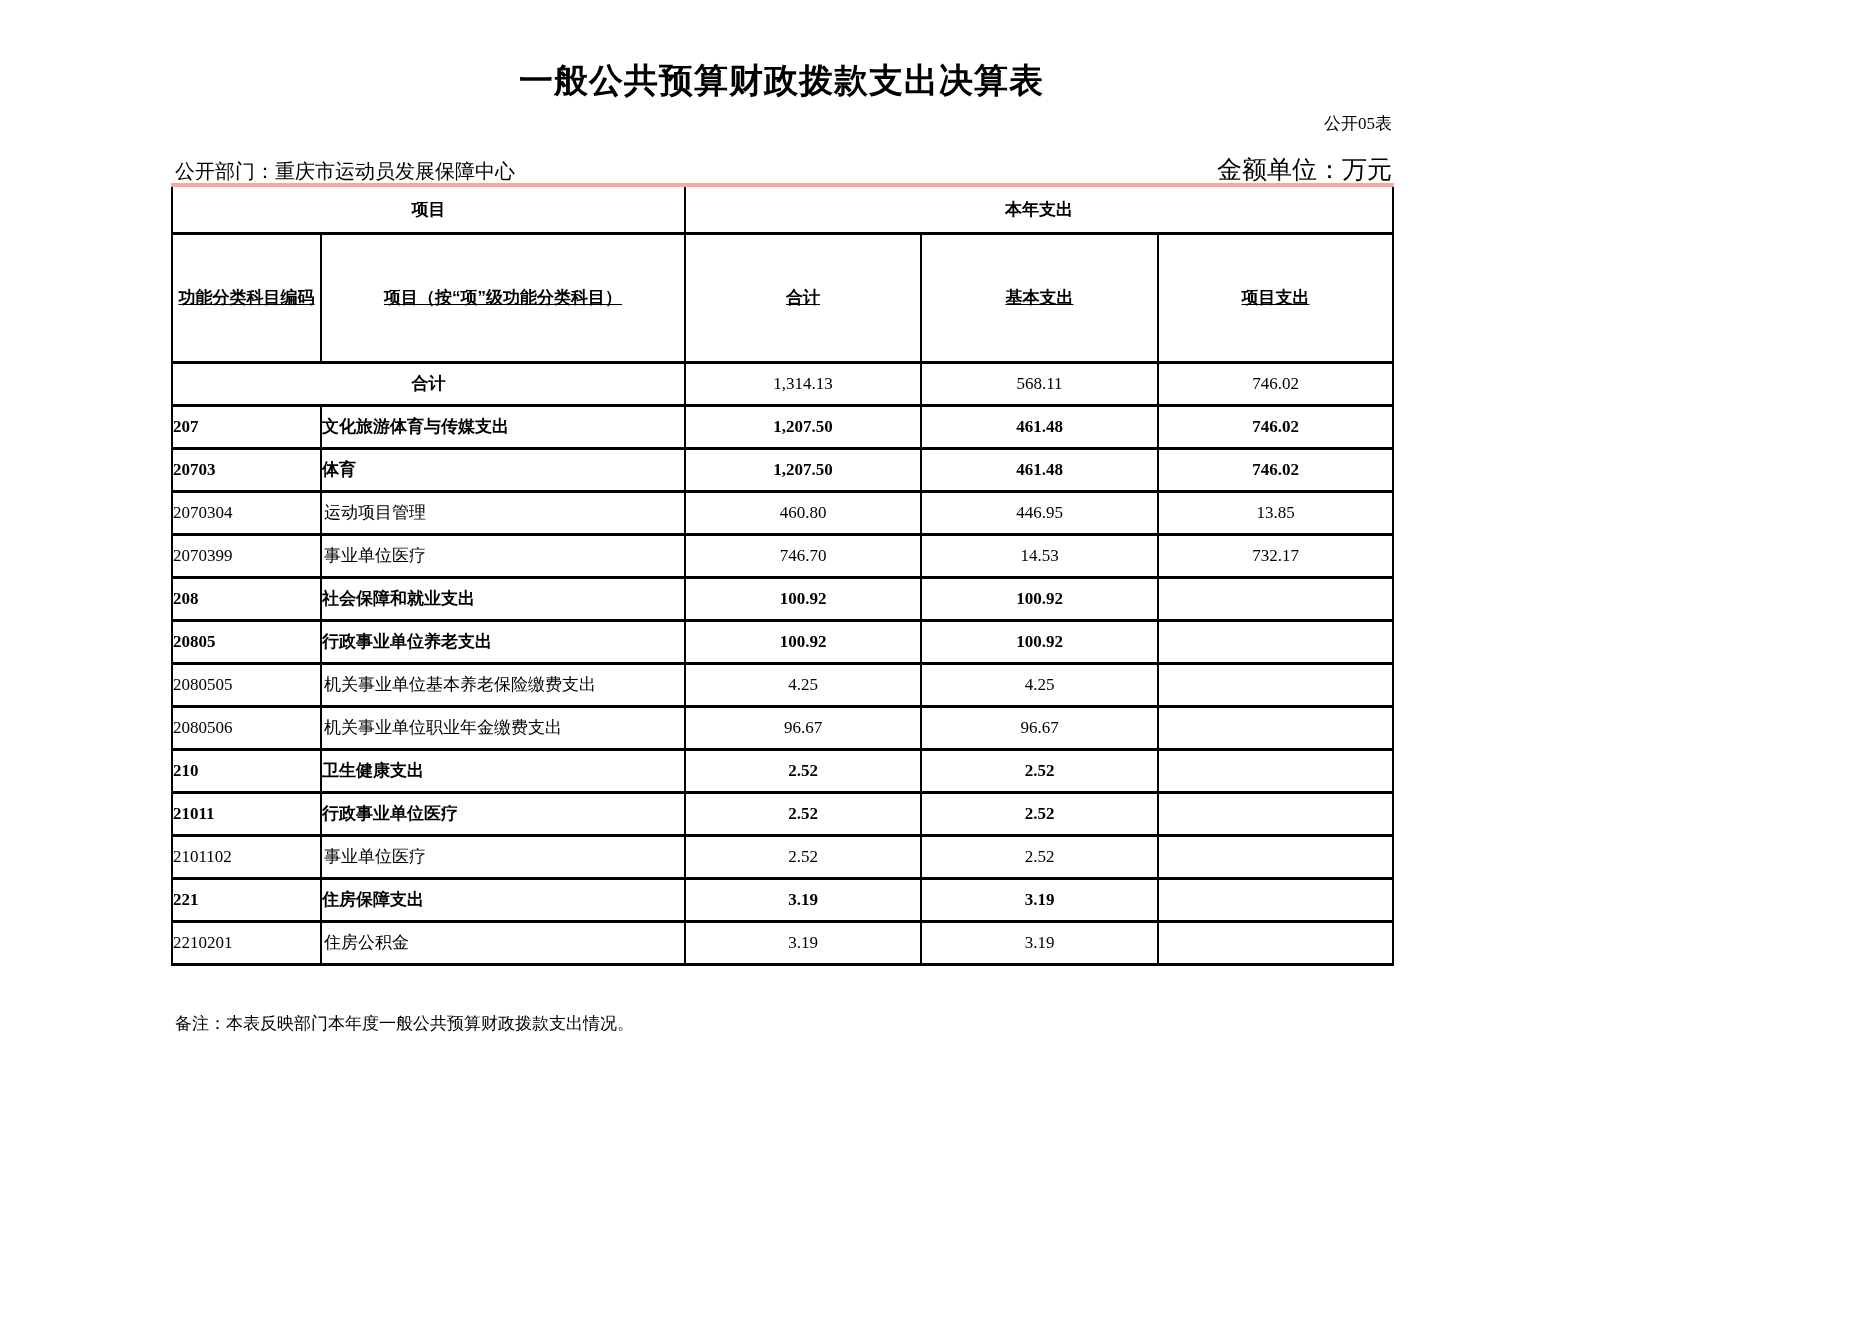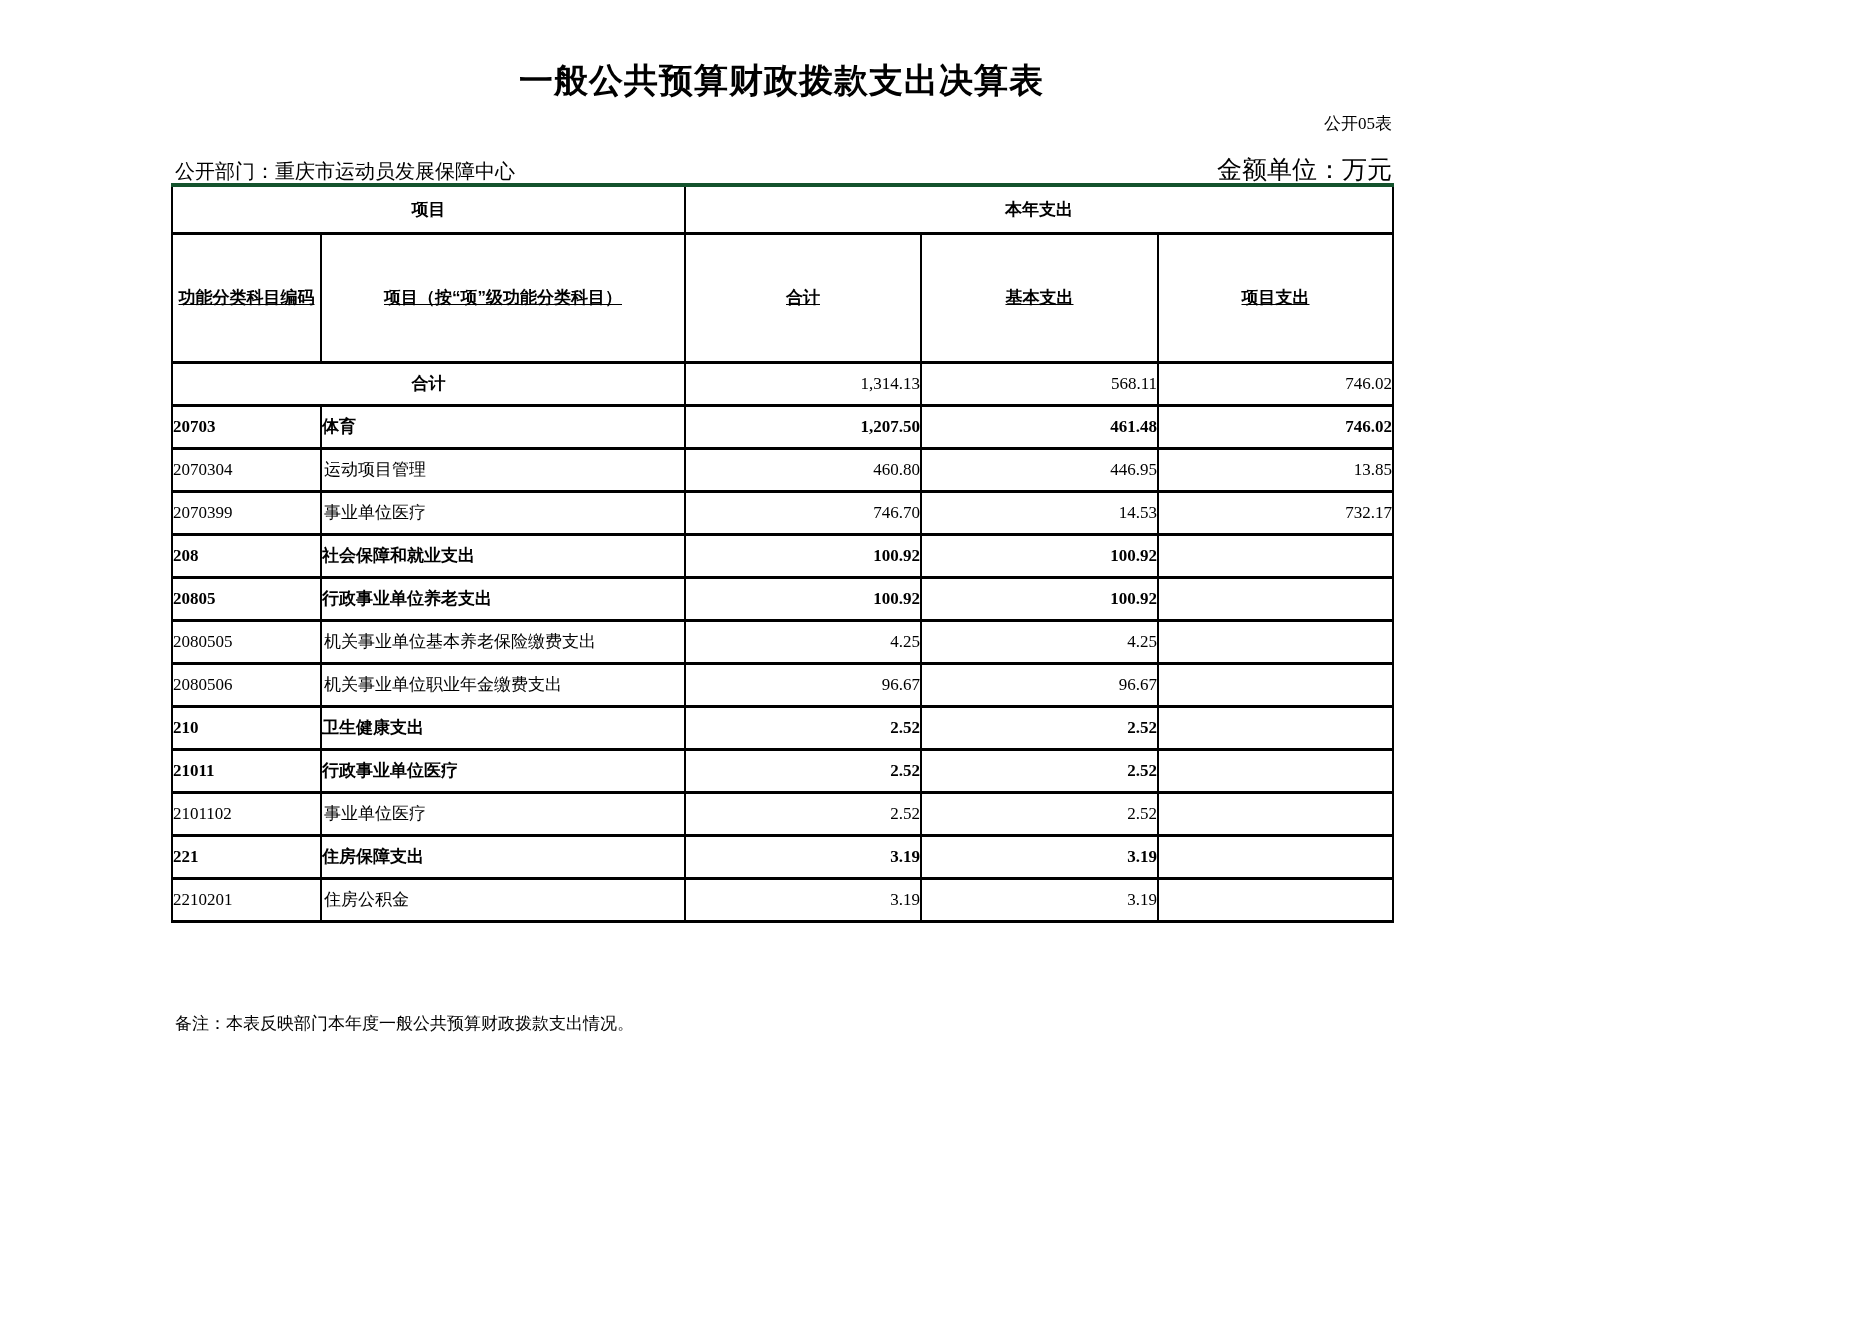--- a/index.html
+++ b/index.html
@@ -44,21 +44,21 @@
   .meta-unit { font-size: 25px; }
 
   table.budget {
     position: absolute;
     left: 171px;
     top: 183px;
     width: 1221px;
     border-collapse: collapse;
     table-layout: fixed;
   }
-  table.budget { border-top: 4px solid #14532d; }
+  table.budget { border-top: 4px solid #fca5a5; }
   table.budget td {
     border: 2px solid #000;
     border-top-width: 3px;
     border-bottom-width: 3px;
     padding: 0;
     vertical-align: middle;
     font-size: 17px;
     overflow: hidden;
     white-space: nowrap;
   }
@@ -66,21 +66,21 @@
   tr.hrow2 { height: 129px; text-decoration: underline; }
   tr.trow, tr.drow { height: 43px; }
   .hcell {
     text-align: center;
     font-family: "Liberation Sans", sans-serif;
     font-weight: bold;
     font-size: 18px;
   }
   td.cell-code { text-align: left; padding-left: 3px; }
   td.cell-name { text-align: left; padding-left: 4px; }
-  td.num { text-align: right; padding-right: 4px; }
+  td.num { text-align: center; padding-right: 4px; }
   tr.row-bold td {
     font-weight: bold;
   }
   tr.row-bold td.cell-name {
     font-family: "Liberation Sans", sans-serif;
     font-size: 17px;
   }
   tr.row-indent td.cell-name { padding-left: 2px; }
   td.total-label {
     text-align: center;
@@ -128,20 +128,27 @@
         <td class="hcell">合计</td>
         <td class="hcell">基本支出</td>
         <td class="hcell">项目支出</td>
       </tr>
       <tr class="trow">
         <td class="total-label" colspan="2">合计</td>
         <td class="num">1,314.13</td>
         <td class="num">568.11</td>
         <td class="num">746.02</td>
       </tr>
+    <tr class="drow row-bold">
+      <td class="cell-code">207</td>
+      <td class="cell-name">文化旅游体育与传媒支出</td>
+      <td class="num">1,207.50</td>
+      <td class="num">461.48</td>
+      <td class="num">746.02</td>
+    </tr>
         <tr class="drow row-bold">
       <td class="cell-code">20703</td>
       <td class="cell-name">体育</td>
       <td class="num">1,207.50</td>
       <td class="num">461.48</td>
       <td class="num">746.02</td>
     </tr>
         <tr class="drow row-indent">
       <td class="cell-code">2070304</td>
       <td class="cell-name">运动项目管理</td>

